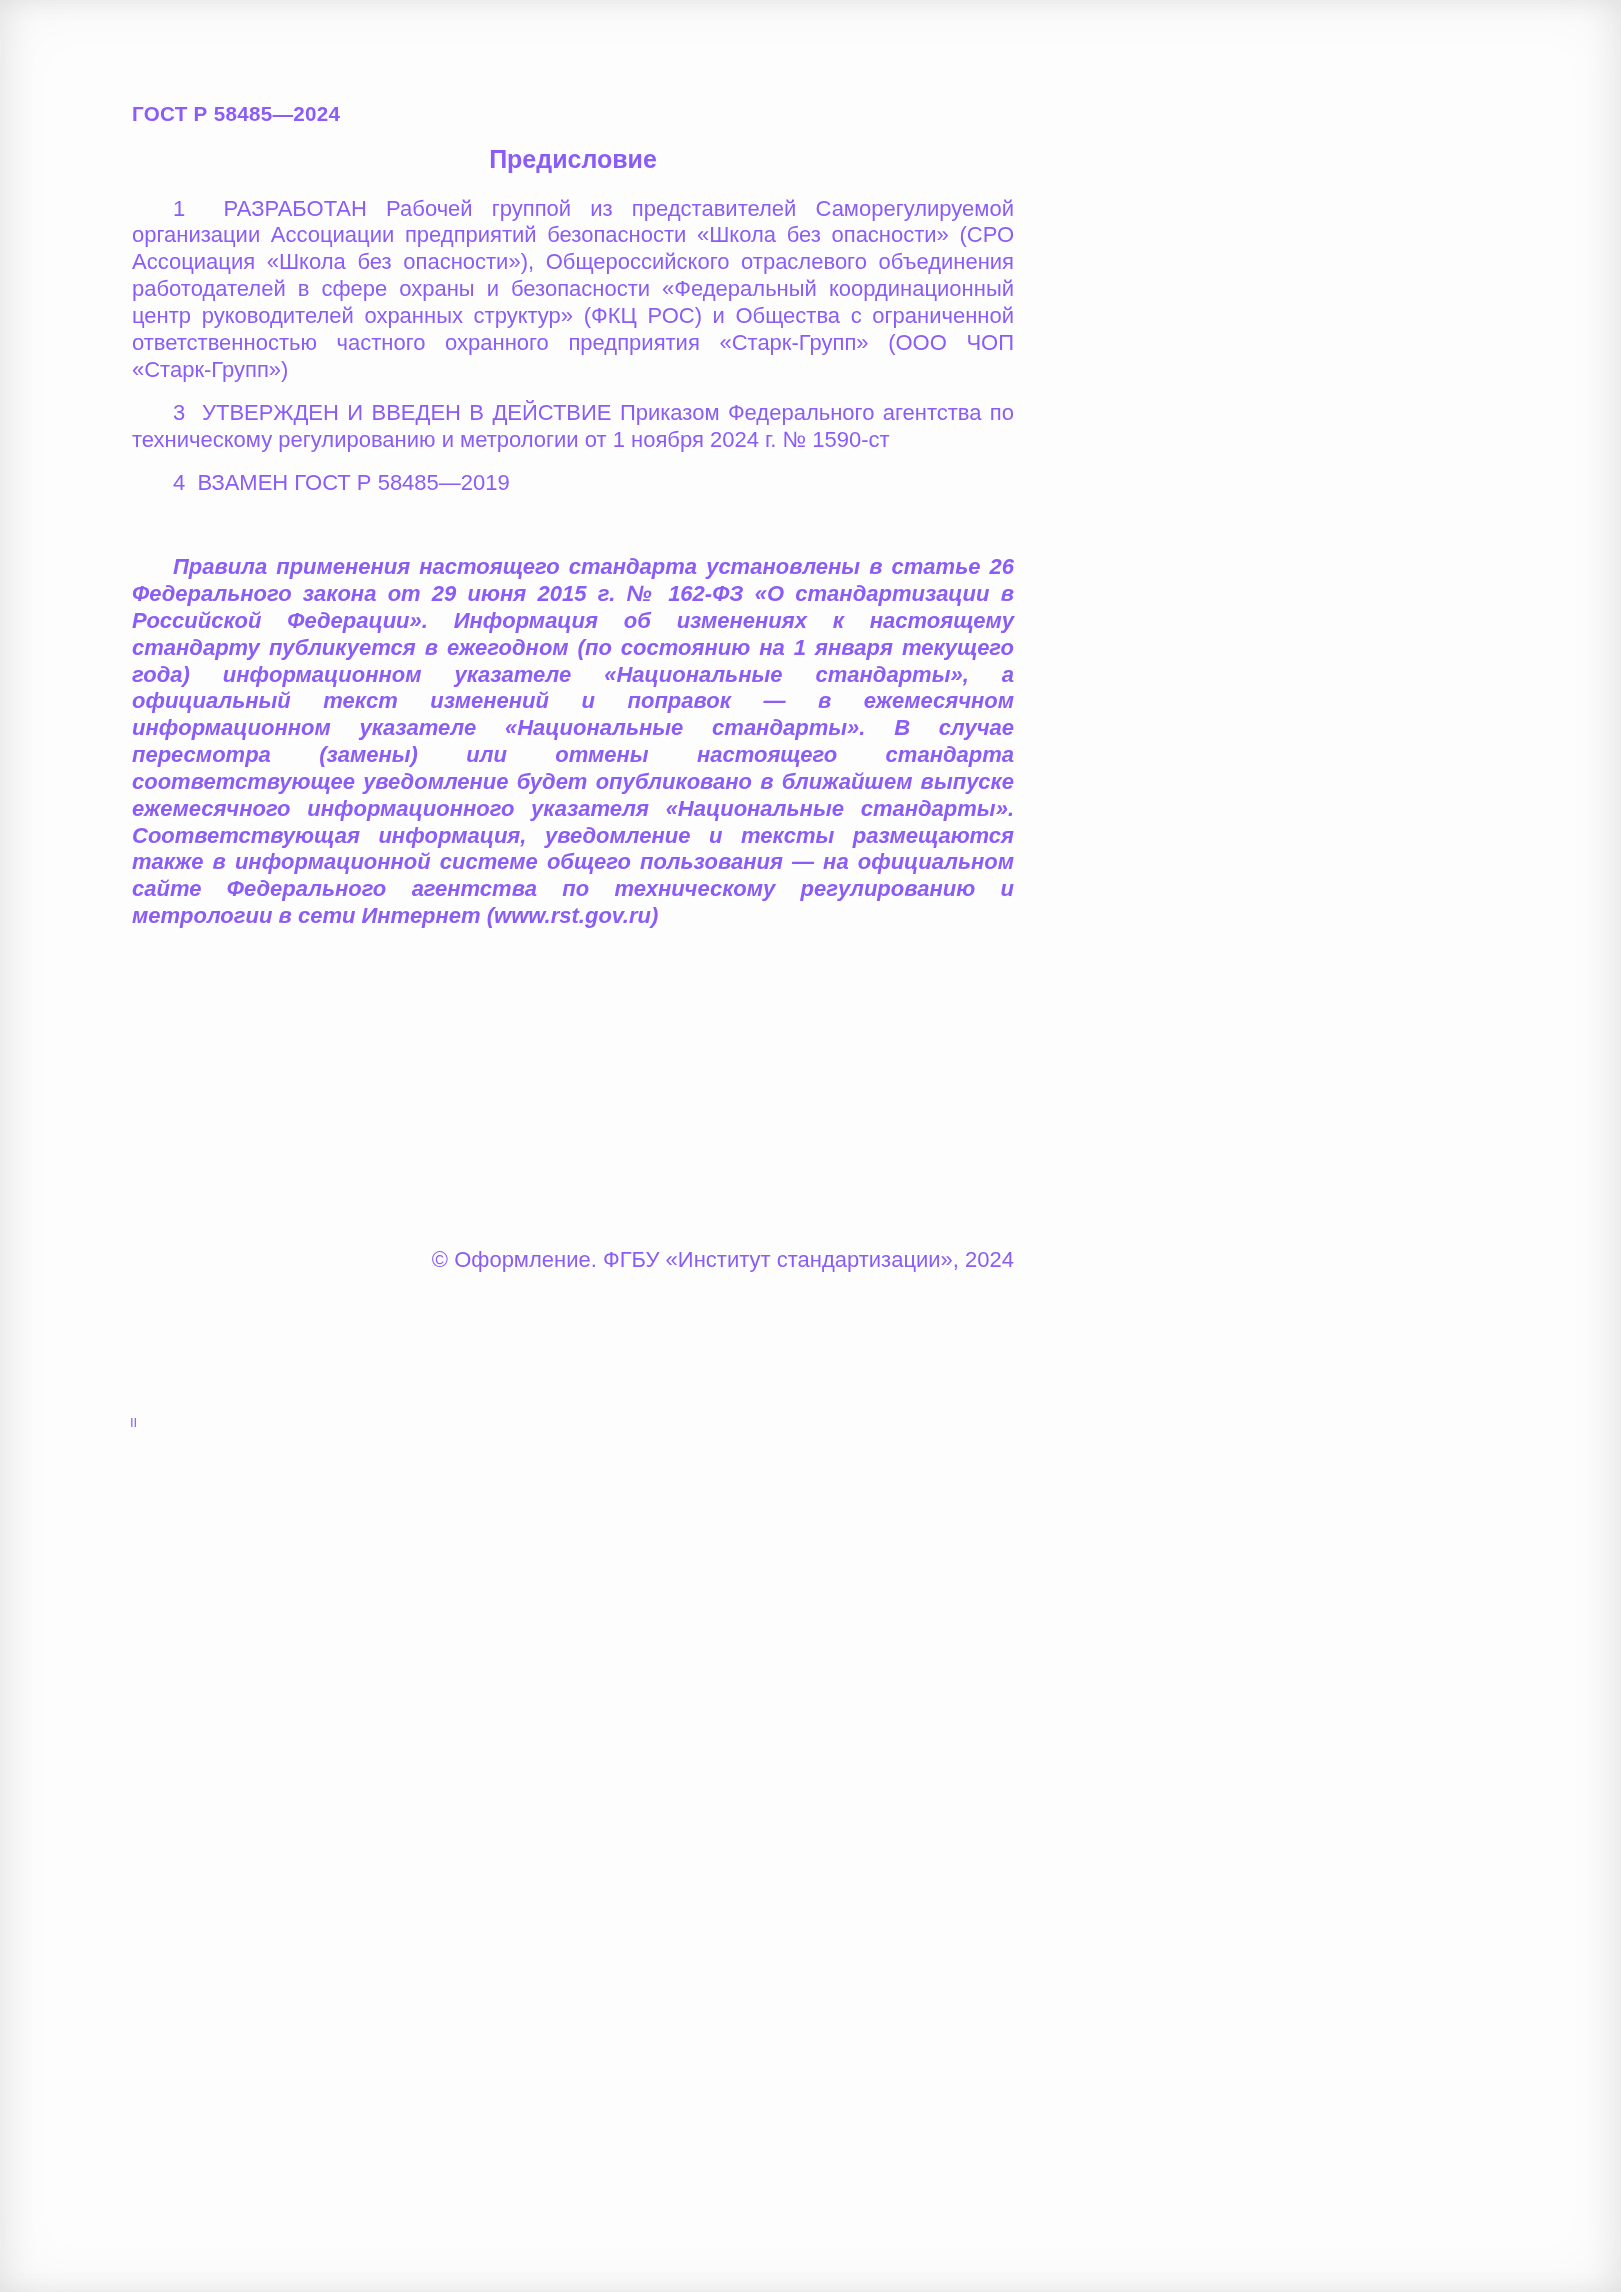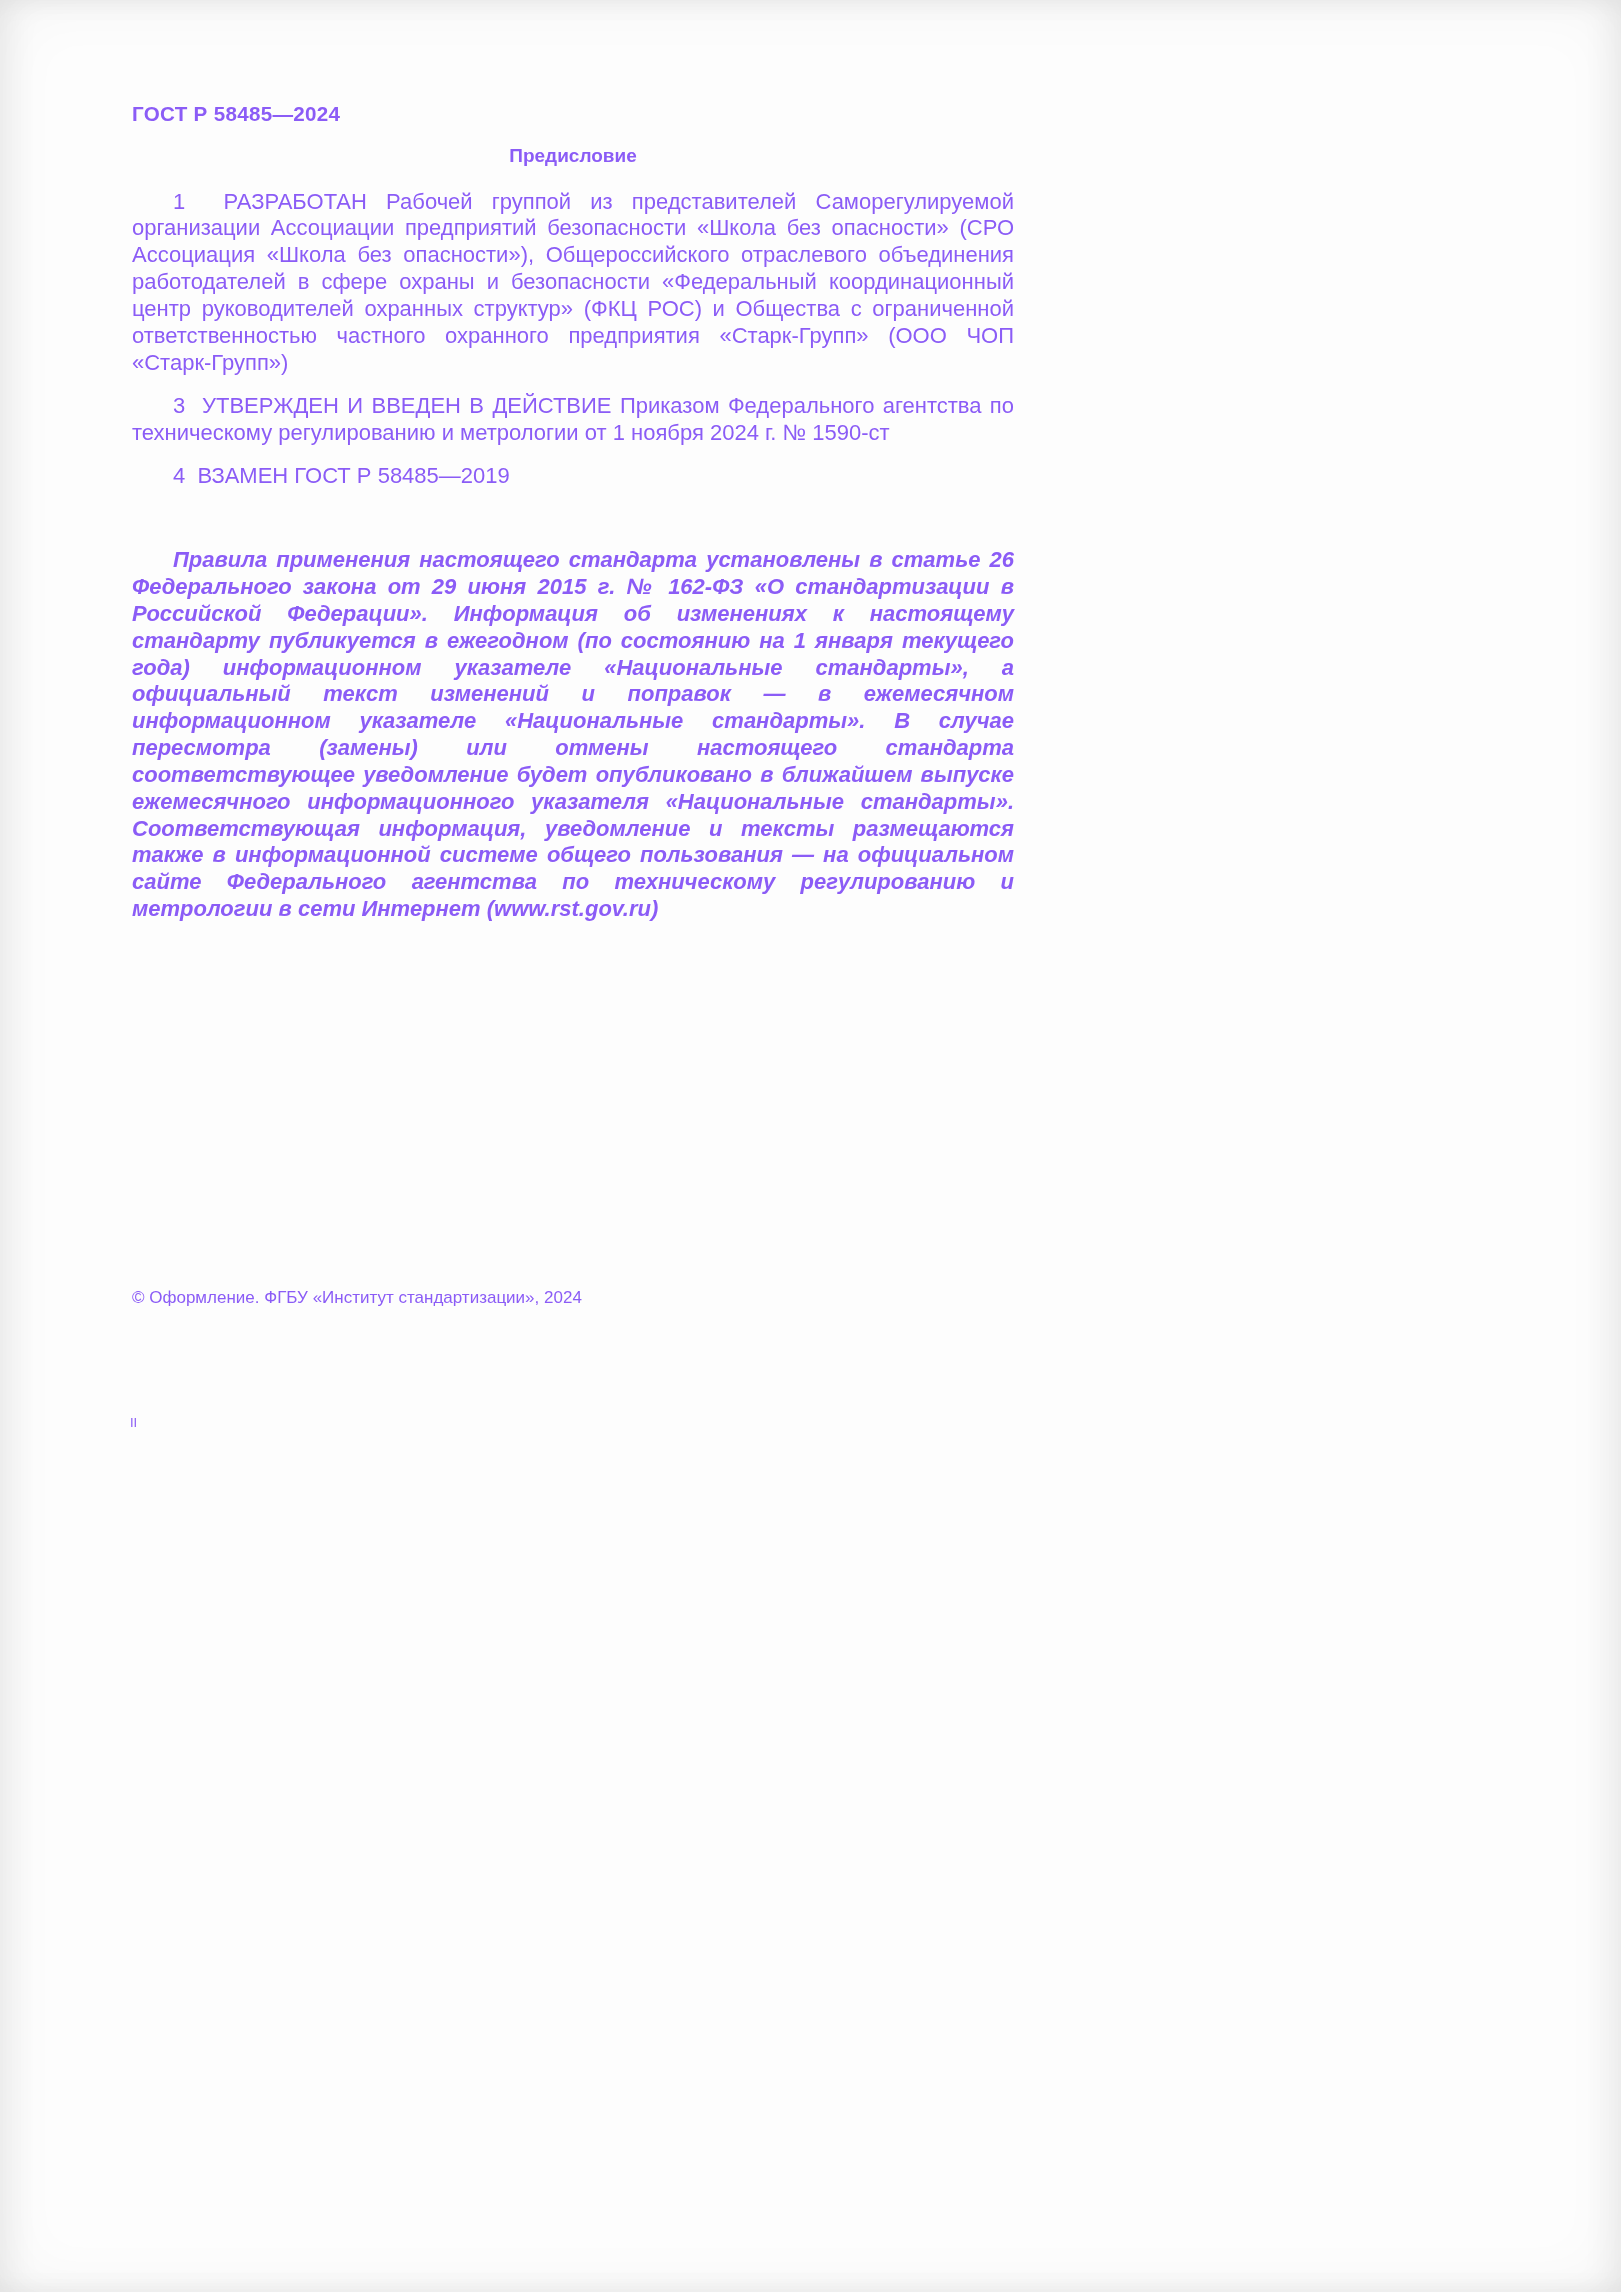--- a/index.html
+++ b/index.html
@@ -30,21 +30,21 @@
     letter-spacing: 0.3px;
   }
   .content {
     position: absolute;
     left: 132px;
     top: 145px;
     width: 882px;
   }
   .section-title {
     margin: 0 0 21.6px 0;
-    font-size: 19px;
+    font-size: 25px;
     font-weight: bold;
     text-align: center;
   }
   .para {
     margin: 0 0 16.7px 0;
     font-size: 22px;
     line-height: 1.22;
     text-align: justify;
     text-indent: 41px;
   }
@@ -53,24 +53,24 @@
   }
   .application-note {
     margin-top: 57px;
     margin-bottom: 0;
     font-style: italic;
     font-weight: bold;
   }
   .copyright-line {
     position: absolute;
     left: 132px;
-    top: 1288px;
+    top: 1247px;
     width: 882px;
-    font-size: 17px;
-    text-align: left;
+    font-size: 22px;
+    text-align: right;
   }
   .reproduction-notice {
     position: absolute;
     left: 132px;
     top: 1311px;
     width: 882px;
     margin: 0;
     font-size: 19px;
     line-height: 1.22;
     text-align: justify;

